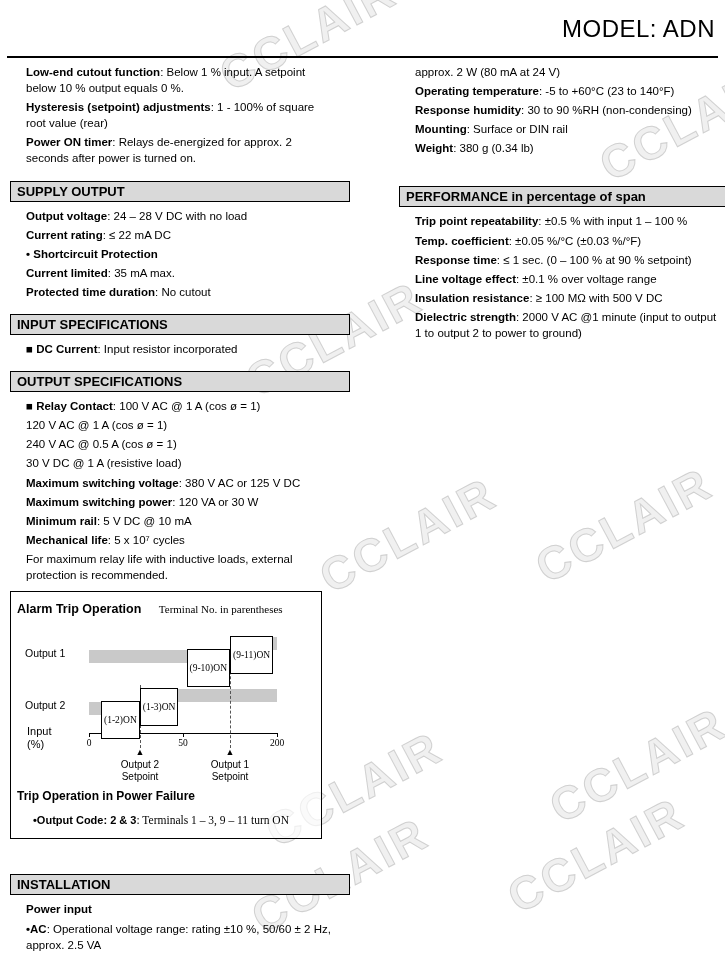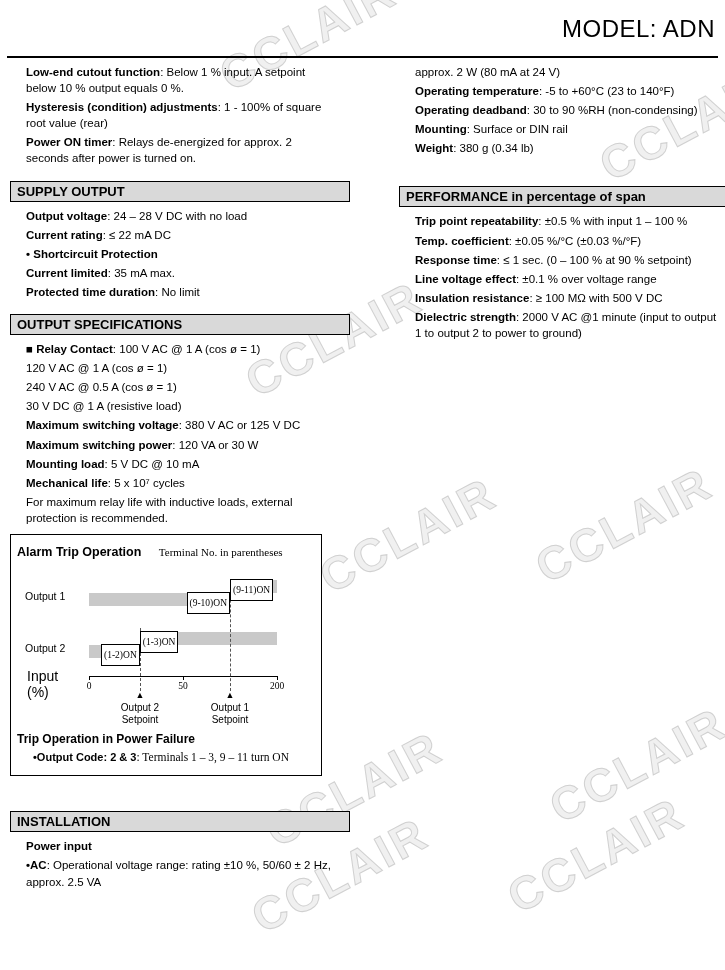--- a/index.html
+++ b/index.html
@@ -28,32 +28,32 @@
   
   .alarm-box{border:1px solid #000;width:312px;margin-top:8px;padding:7px 6px 8px;
              box-sizing:border-box;background:rgba(255,255,255,0.65);}
   .alarm-title{font-size:12.5px;font-weight:bold;}
   .alarm-sub{font-family:"Liberation Serif",serif;font-size:11px;margin-left:13px;}
   .chart{position:relative;height:164px;margin-top:4px;}
   .row-label{position:absolute;left:8px;font-size:10.5px;}
   .plot-row{position:absolute;left:72px;width:188px;height:13px;}
   .bar{position:absolute;top:0;bottom:0;background:#c9c9c9;}
   .onbox{position:absolute;top:-1px;font-family:"Liberation Serif",serif;font-size:9.5px;
-         background:#fff;border:1px solid #000;padding:4px 2px;line-height:12px;
+         background:#fff;border:1px solid #000;padding:12px 2px;line-height:12px;
          white-space:nowrap;z-index:2;}
   .dash{position:absolute;border-left:1px dashed #555;width:0;z-index:1;}
   .axis{position:absolute;left:72px;width:188px;top:112px;border-top:1px solid #000;height:0;}
   .tickmark{position:absolute;top:112px;height:4px;border-left:1px solid #000;width:0;}
   .tickno{position:absolute;top:117px;font-size:9.5px;font-family:"Liberation Serif",serif;
           transform:translateX(-50%);}
-  .input-label{position:absolute;left:10px;top:104px;font-size:14px;line-height:1.15;}
+  .input-label{position:absolute;left:10px;top:104px;font-size:11px;line-height:1.15;}
   .mark{position:absolute;top:127px;transform:translateX(-50%);font-size:9px;line-height:1;}
   .sp-label{position:absolute;top:138px;transform:translateX(-50%);text-align:center;
             font-size:10px;line-height:1.2;white-space:nowrap;}
-  .trip-title{font-size:12px;font-weight:bold;margin:4px 0 3px;}
+  .trip-title{font-size:12px;font-weight:bold;margin:4px 0 9px;}
   .trip-lines .line{margin-bottom:2px;}
   .trip-lines .line b{font-size:11px;}
   .trip-lines .line span{font-family:"Liberation Serif",serif;font-size:11.5px;}
 </style>
 </head>
 <body>
 
 <div class="page">
 
   <div class="wm w1">CCLAIR</div>
@@ -66,46 +66,52 @@
   <div class="wm w8">CCLAIR</div>
   <div class="wm w9">CCLAIR</div>
 
   <div class="content">
     <div class="title">MODEL: ADN</div>
     <div class="rule"></div>
 
     <div class="col left">
       <div>
           <p class="line"><b>Low-end cutout function</b><span>: Below 1 % input. A setpoint below 10 % output equals 0 %.</span></p>
-          <p class="line"><b>Hysteresis (condition) adjustments</b><span>: 1 - 100% of square root value (rear)</span></p>
+          <p class="line"><b>Hysteresis (setpoint) adjustments</b><span>: 1 - 100% of square root value (rear)</span></p>
           <p class="line"><b>Power ON timer</b><span>: Relays de-energized for approx. 2 seconds after power is turned on.</span></p>
         </div>
 
       <div>
         <div class="sec-h">SUPPLY OUTPUT</div>
         <div>
             <p class="line"><b>Output voltage</b><span>: 24 – 28 V DC with no load</span></p>
             <p class="line"><b>Current rating</b><span>: ≤ 22 mA DC</span></p>
             <p class="line"><b>• Shortcircuit Protection</b><span></span></p>
             <p class="line"><b>Current limited</b><span>: 35 mA max.</span></p>
-            <p class="line"><b>Protected time duration</b><span>: No limit</span></p>
+            <p class="line"><b>Protected time duration</b><span>: No cutout</span></p>
           </div>
       </div>
 
+      <div>
+        <div class="sec-h">INPUT SPECIFICATIONS</div>
+        <div>
+            <p class="line"><b>■ DC Current</b><span>: Input resistor incorporated</span></p>
+          </div>
+      </div>
 
       <div>
         <div class="sec-h">OUTPUT SPECIFICATIONS</div>
         <div>
             <p class="line"><b>■ Relay Contact</b><span>: 100 V AC @ 1 A (cos ø = 1)</span></p>
             <p class="line"><b></b><span>120 V AC @ 1 A (cos ø = 1)</span></p>
             <p class="line"><b></b><span>240 V AC @ 0.5 A (cos ø = 1)</span></p>
             <p class="line"><b></b><span>30 V DC @ 1 A (resistive load)</span></p>
             <p class="line"><b>Maximum switching voltage</b><span>: 380 V AC or 125 V DC</span></p>
             <p class="line"><b>Maximum switching power</b><span>: 120 VA or 30 W</span></p>
-            <p class="line"><b>Mounting load</b><span>: 5 V DC @ 10 mA</span></p>
+            <p class="line"><b>Minimum rail</b><span>: 5 V DC @ 10 mA</span></p>
             <p class="line"><b>Mechanical life</b><span>: 5 x 10⁷ cycles</span></p>
             <p class="line"><b></b><span>For maximum relay life with inductive loads, external protection is recommended.</span></p>
           </div>
       </div>
 
       <div class="alarm-box">
         <span class="alarm-title">Alarm Trip Operation</span>
         <span class="alarm-sub">Terminal No. in parentheses</span>
 
         <div class="chart">
@@ -161,21 +167,21 @@
             <p class="line"><b>Power input</b><span></span></p>
             <p class="line"><b>•AC</b><span>: Operational voltage range: rating ±10 %, 50/60 ± 2 Hz, approx. 2.5 VA</span></p>
           </div>
       </div>
     </div>
 
     <div class="col right">
       <div>
           <p class="line"><b></b><span>approx. 2 W (80 mA at 24 V)</span></p>
           <p class="line"><b>Operating temperature</b><span>: -5 to +60°C (23 to 140°F)</span></p>
-          <p class="line"><b>Operating deadband</b><span>: 30 to 90 %RH (non-condensing)</span></p>
+          <p class="line"><b>Response humidity</b><span>: 30 to 90 %RH (non-condensing)</span></p>
           <p class="line"><b>Mounting</b><span>: Surface or DIN rail</span></p>
           <p class="line"><b>Weight</b><span>: 380 g (0.34 lb)</span></p>
         </div>
 
       <div>
         <div class="sec-h" style="margin-top:30px;">PERFORMANCE in percentage of span</div>
         <div>
             <p class="line"><b>Trip point repeatability</b><span>: ±0.5 % with input 1 – 100 %</span></p>
             <p class="line"><b>Temp. coefficient</b><span>: ±0.05 %/°C (±0.03 %/°F)</span></p>
             <p class="line"><b>Response time</b><span>: ≤ 1 sec. (0 – 100 % at 90 % setpoint)</span></p>

